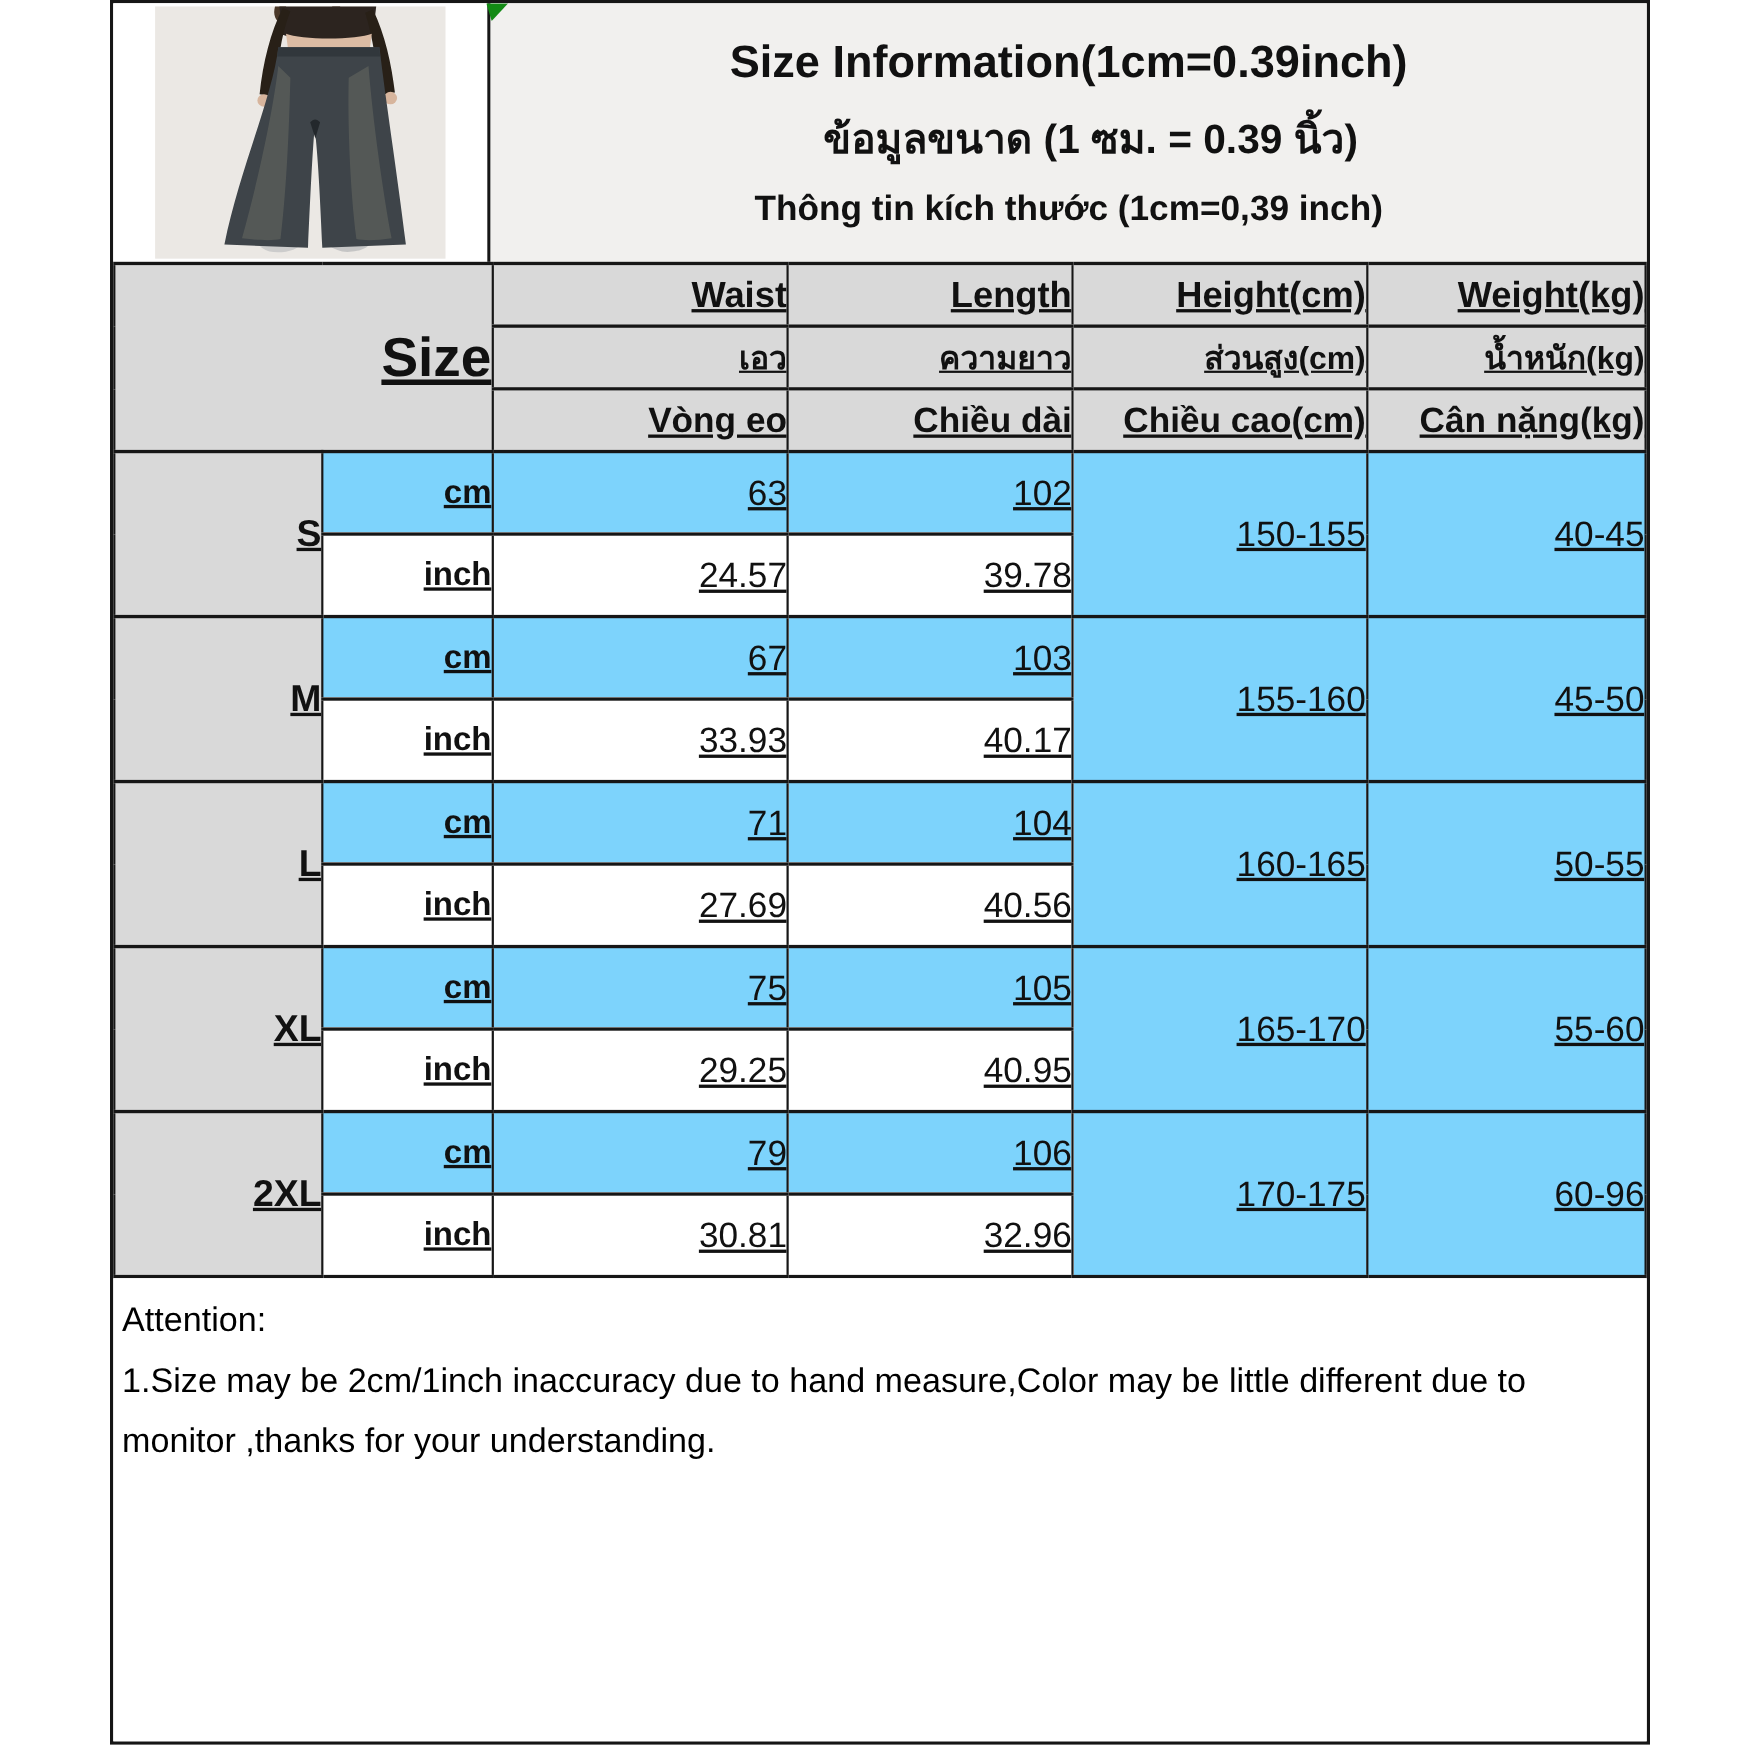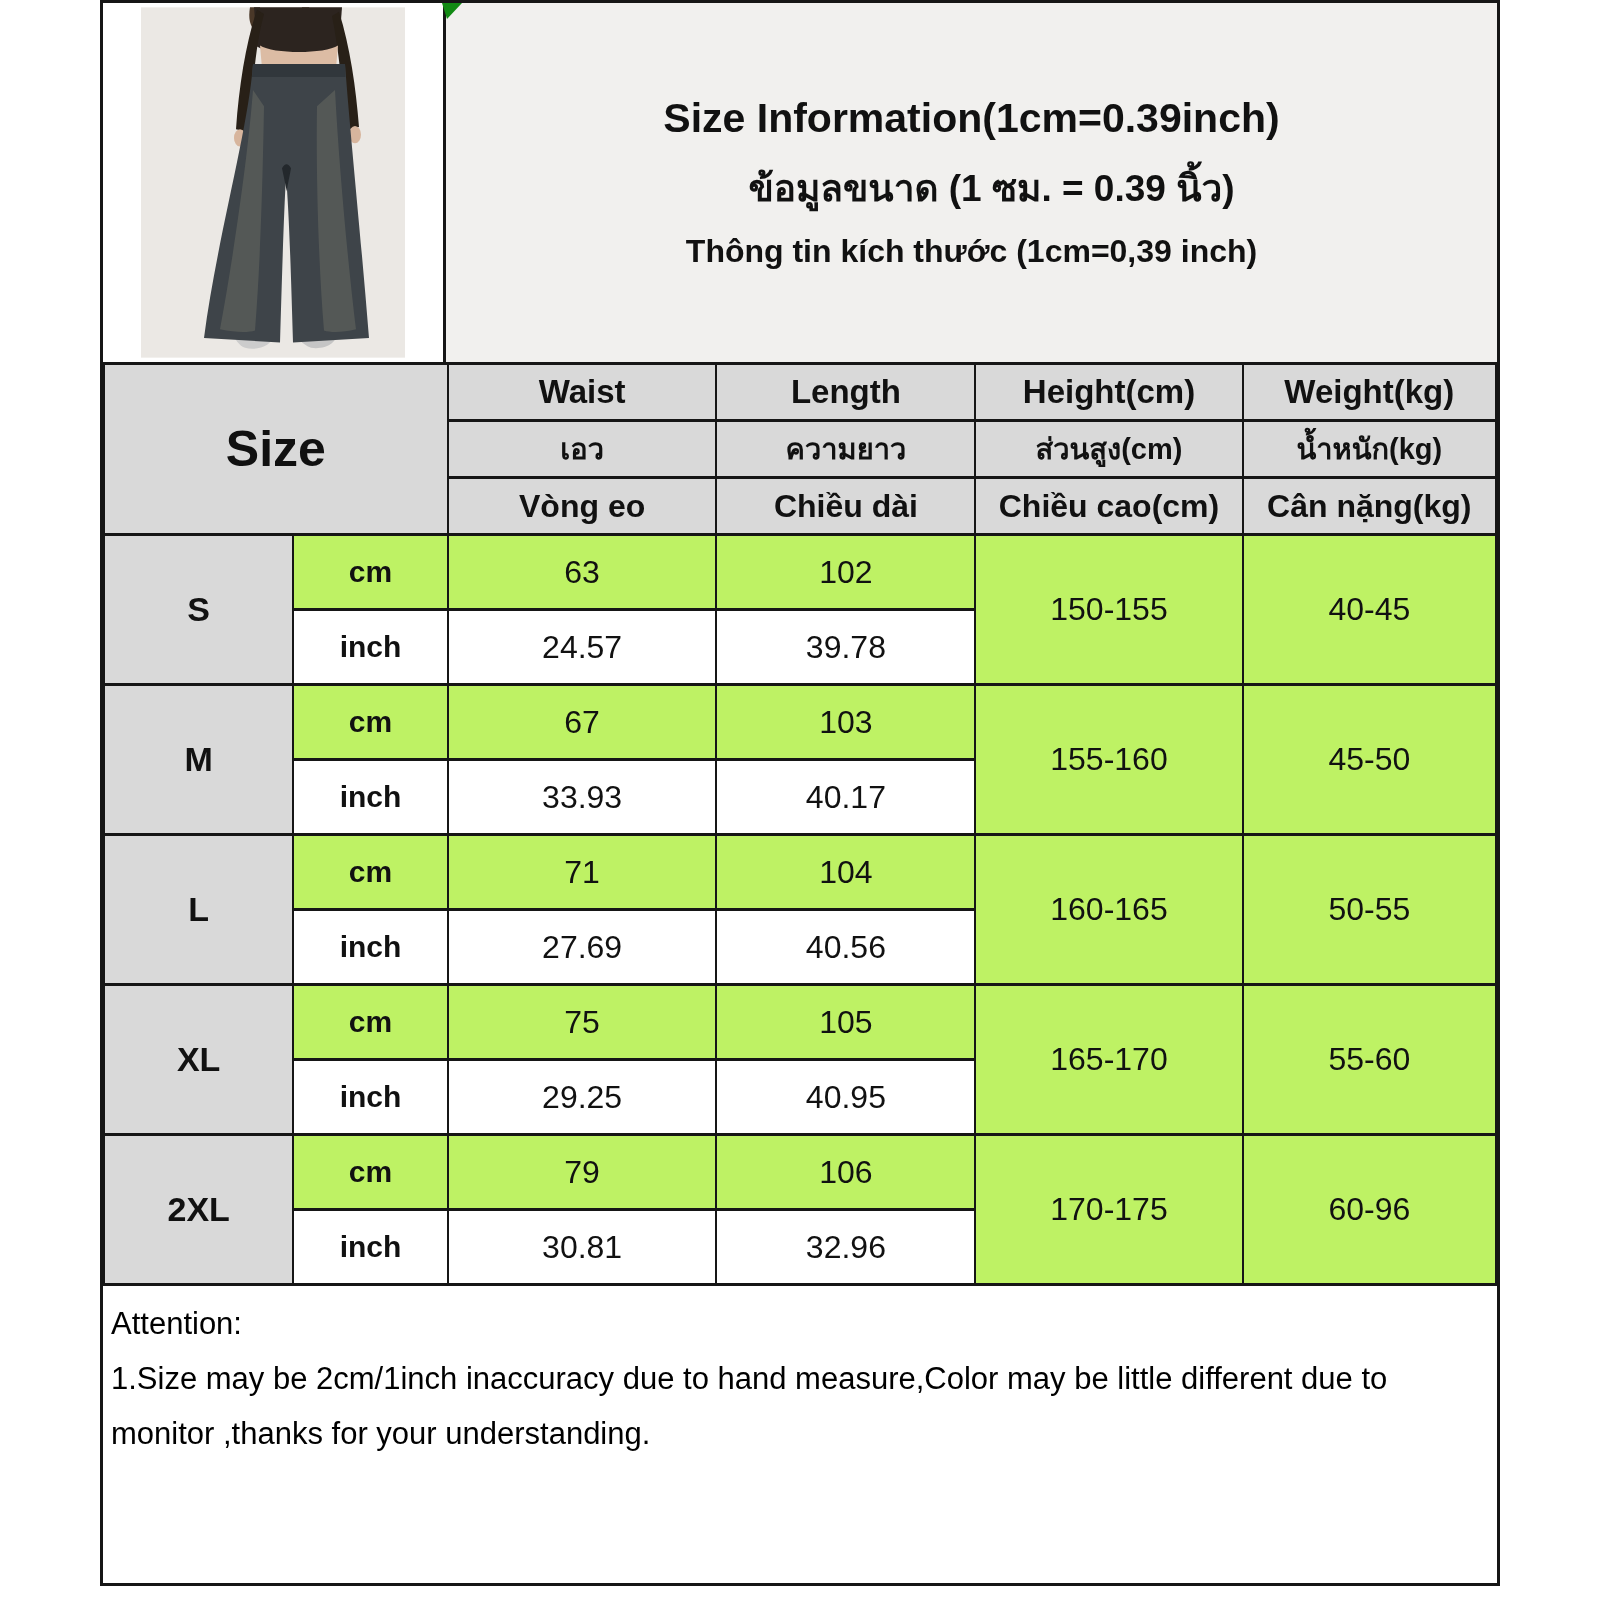--- a/index.html
+++ b/index.html
@@ -8,43 +8,43 @@
   .frame {
     position:absolute; left:100px; top:0; width:1400px; height:1586px;
     border:3px solid #161616; background:#ffffff;
     display:flex; flex-direction:column;
   }
   .green-marker {
     position:absolute; left:339px; top:0; width:20px; height:16px;
     background:#128a14; clip-path:polygon(0 0,100% 0,25% 100%); z-index:6;
   }
   
-  .top { display:flex; height:359px; flex:0 0 auto; }
+  .top { display:flex; height:235px; flex:0 0 auto; }
   .photo-cell {
     width:343px; flex:0 0 auto; border-right:3px solid #161616;
     background:#ffffff; overflow:hidden;
   }
   .photo-cell svg { display:block; width:100%; height:100%; }
   .title-cell {
     flex:1; background:#f1f0ee; display:flex; flex-direction:column;
     align-items:center; justify-content:center; gap:16px; text-align:center;
   }
   .t-en { font-size:41px; font-weight:bold; letter-spacing:0; }
   .t-th { font-size:37px; font-weight:bold;margin-left:40px; }
   .t-vi { font-size:32px; font-weight:bold; }
   
   table { width:100%; border-collapse:collapse; table-layout:fixed; flex:0 0 auto; }
   td {
     border:2px solid #161616; border-top-width:3px; border-bottom-width:3px;
-    text-align:center; vertical-align:middle; overflow:hidden; white-space:nowrap;
+    text-align:right; vertical-align:middle; overflow:hidden; white-space:nowrap;text-decoration:underline;
   }
   tr.h-row { height:57px; }
   tr.d-row { height:75px; }
   .bg-gray  { background:#d9d9d9; }
-  .bg-light { background:#bef264; }
+  .bg-light { background:#7dd3fc; }
   .bg-white { background:#ffffff; }
   .size-head { font-size:50px; font-weight:bold; }
   .hc-en { font-size:33px; font-weight:bold; }
   .hc-th { font-size:29px; font-weight:bold; }
   .hc-vi { font-size:32px; font-weight:bold;margin-left:10px; }
   .size-cell { font-size:34px; font-weight:bold; }
   .unit-cell { font-size:30px; font-weight:bold; }
   .val { font-size:32px; font-weight:400; }
   
   .attention {

